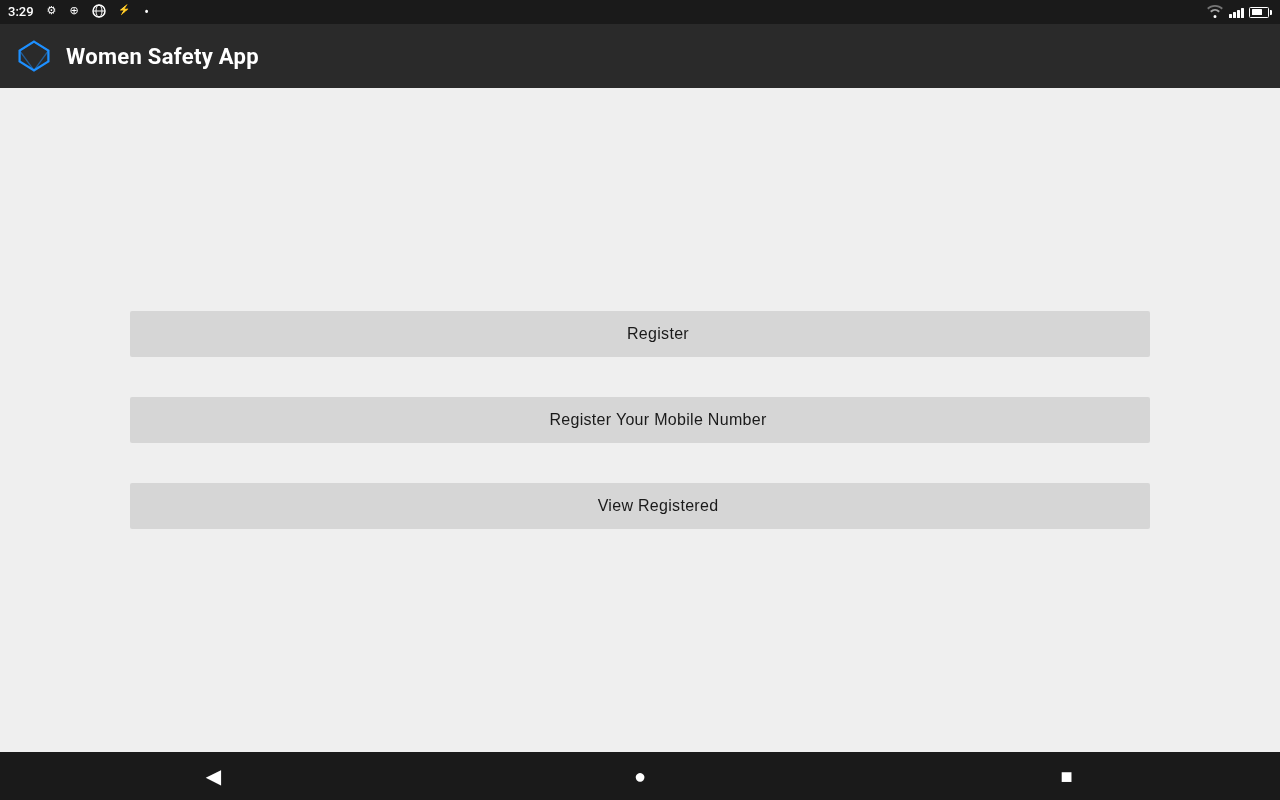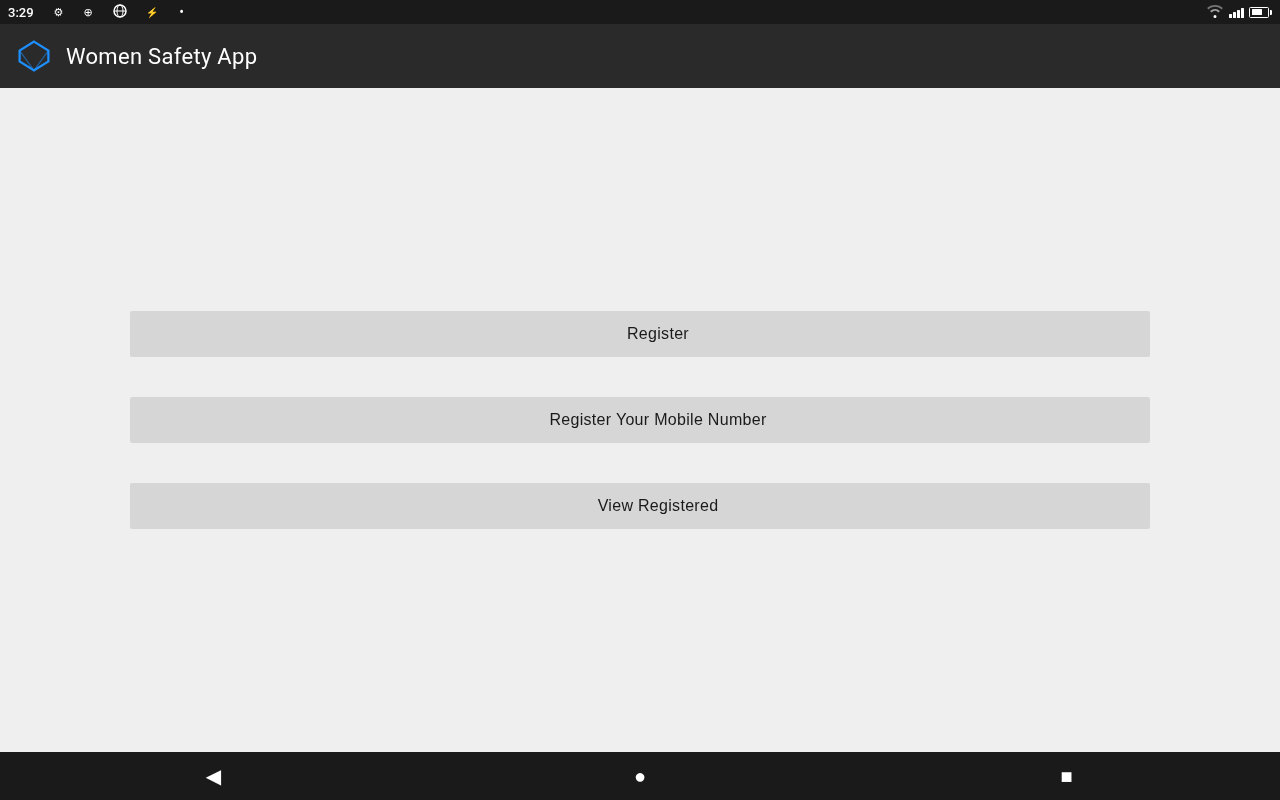--- a/index.html
+++ b/index.html
@@ -24,22 +24,22 @@
       display: flex;
       align-items: center;
       justify-content: space-between;
       padding: 0 8px;
       color: white;
       font-size: 12px;
     }
 
     #status-bar-left {
       display: flex;
-      align-items: center;
-      gap: 20px;
+      align-items: flex-start;
+      gap: 13px;
     }
 
     #status-bar-right {
       display: flex;
       align-items: center;
       gap: 5px;
     }
 
     
     #app-bar {
@@ -48,21 +48,21 @@
       background: #2a2a2a;
       display: flex;
       align-items: center;
       padding: 0 16px;
       gap: 14px;
     }
 
     #app-title {
       color: white;
       font-size: 22px;
-      font-weight: 400;
+      font-weight: 700;
       letter-spacing: 0.3px;
     }
 
     
     #main-content {
       width: 100%;
       height: calc(800px - 24px - 64px - 48px);
       background: #efefef;
       display: flex;
       flex-direction: column;

